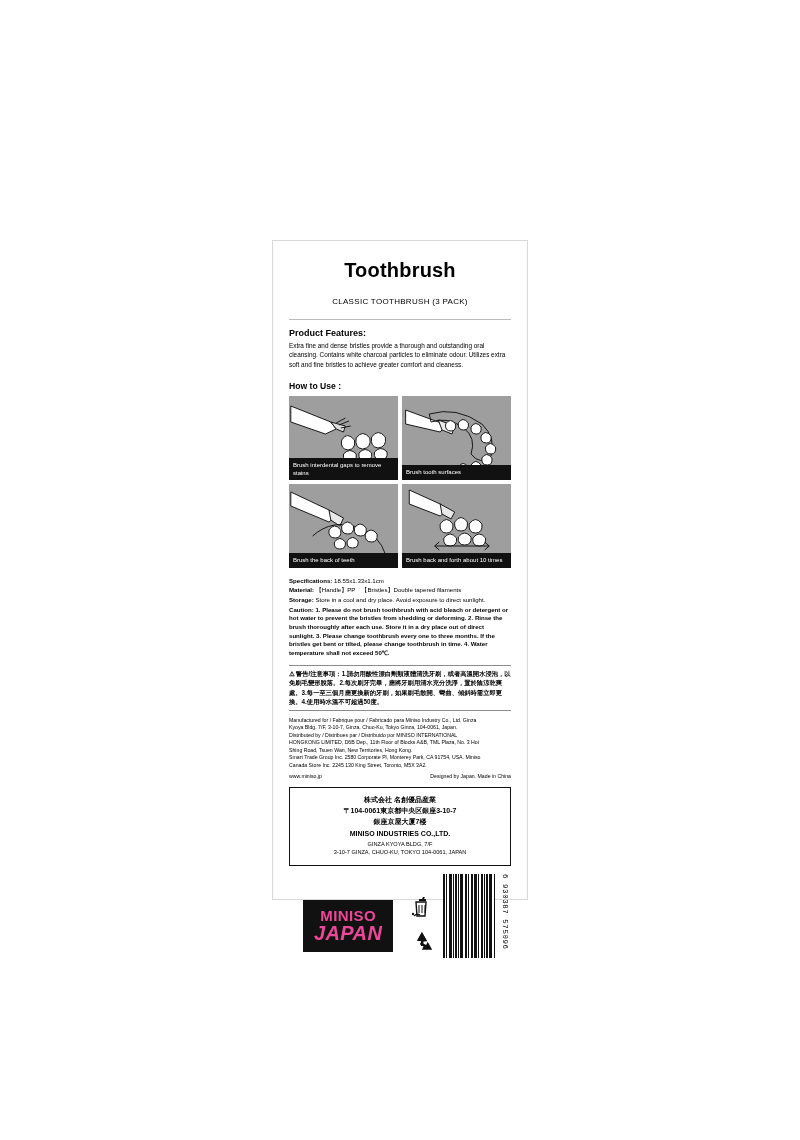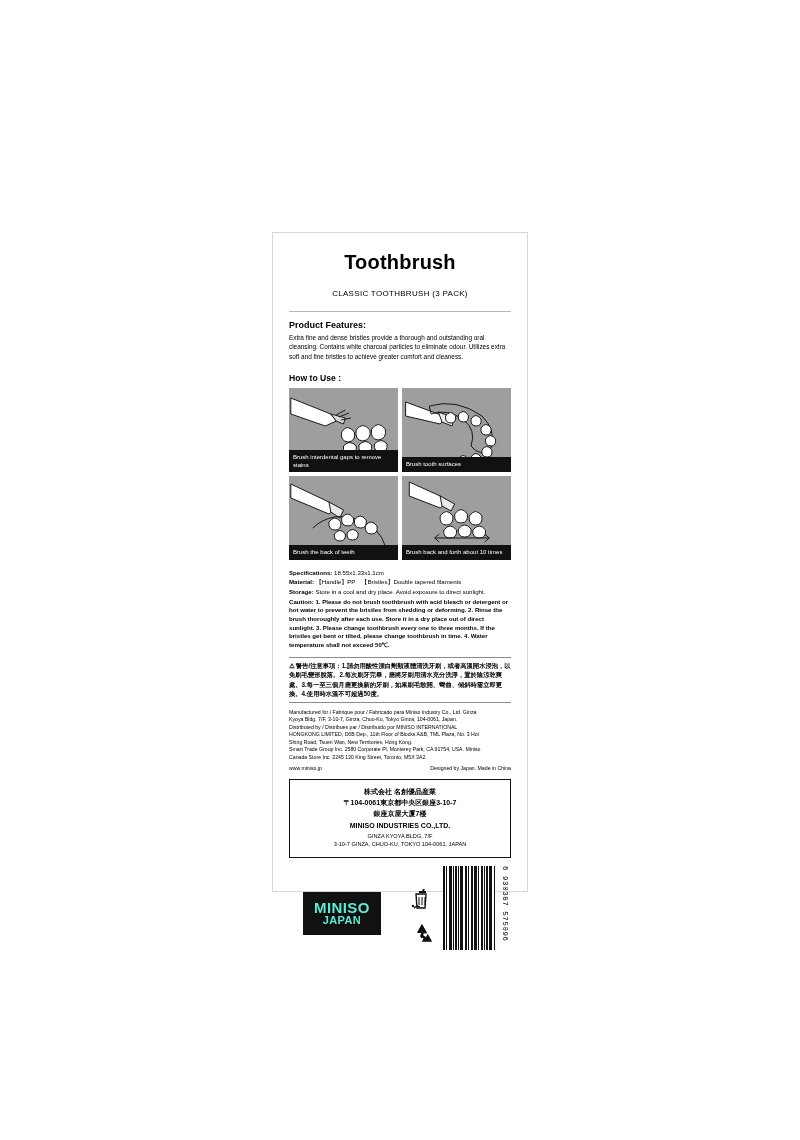--- a/index.html
+++ b/index.html
@@ -13,21 +13,21 @@
     font-family: "Liberation Sans", sans-serif;
     color: #000;
     position: relative;
     overflow: hidden;
   }
 
   
   .package {
     position: absolute;
     left: 272px;
-    top: 232px;
+    top: 240px;
     width: 256px;
     height: 660px;
     background: #ffffff;
     border: 1px solid #d8d8d8;
     box-sizing: border-box;
     padding: 18px 16px 10px 16px;
   }
 
   
   .title-block {
@@ -172,28 +172,28 @@
   .marks-row {
     position: relative;
     height: 92px;
     margin-top: 6px;
   }
   .miniso-logo {
     position: absolute;
     left: 14px;
     top: 28px;
     background: #111;
-    color: #5eead4;
+    color: #ec4899;
     padding: 6px 9px 7px 9px;
     border: 2px solid #111;
     text-align: center;
     line-height: 1.02;
   }
   .miniso-logo .l1 { font-size: 15px; font-weight: bold; letter-spacing: .4px; }
-  .miniso-logo .l2 { font-size: 11px; font-weight: bold; letter-spacing: .4px; }
+  .miniso-logo .l2 { font-size: 20px; font-weight: bold; letter-spacing: .4px; font-style: italic; }
 
   .mark-bin {
     position: absolute;
     left: 120px;
     top: 22px;
   }
   .mark-recycle {
     position: absolute;
     left: 118px;
     top: 56px;

